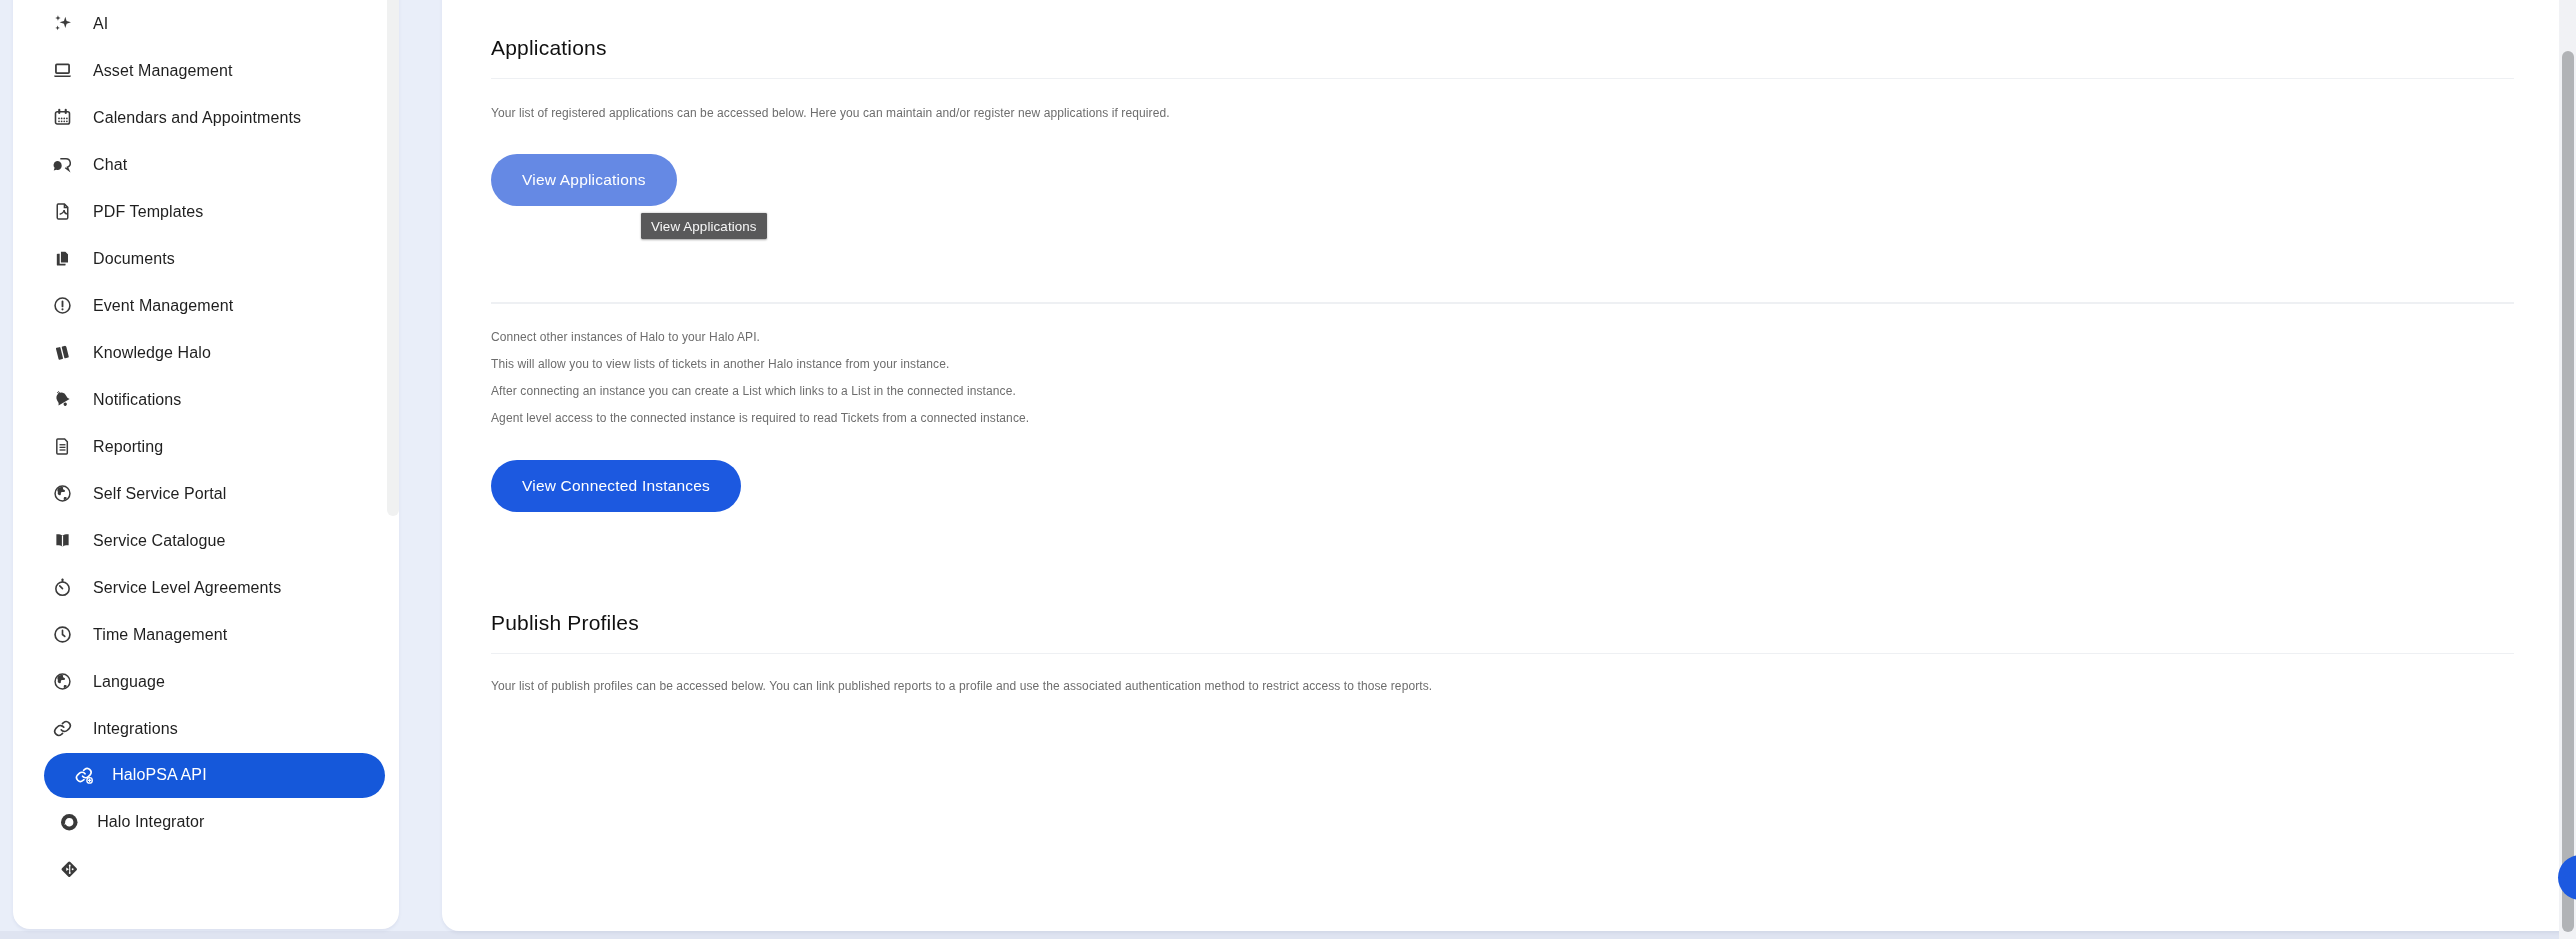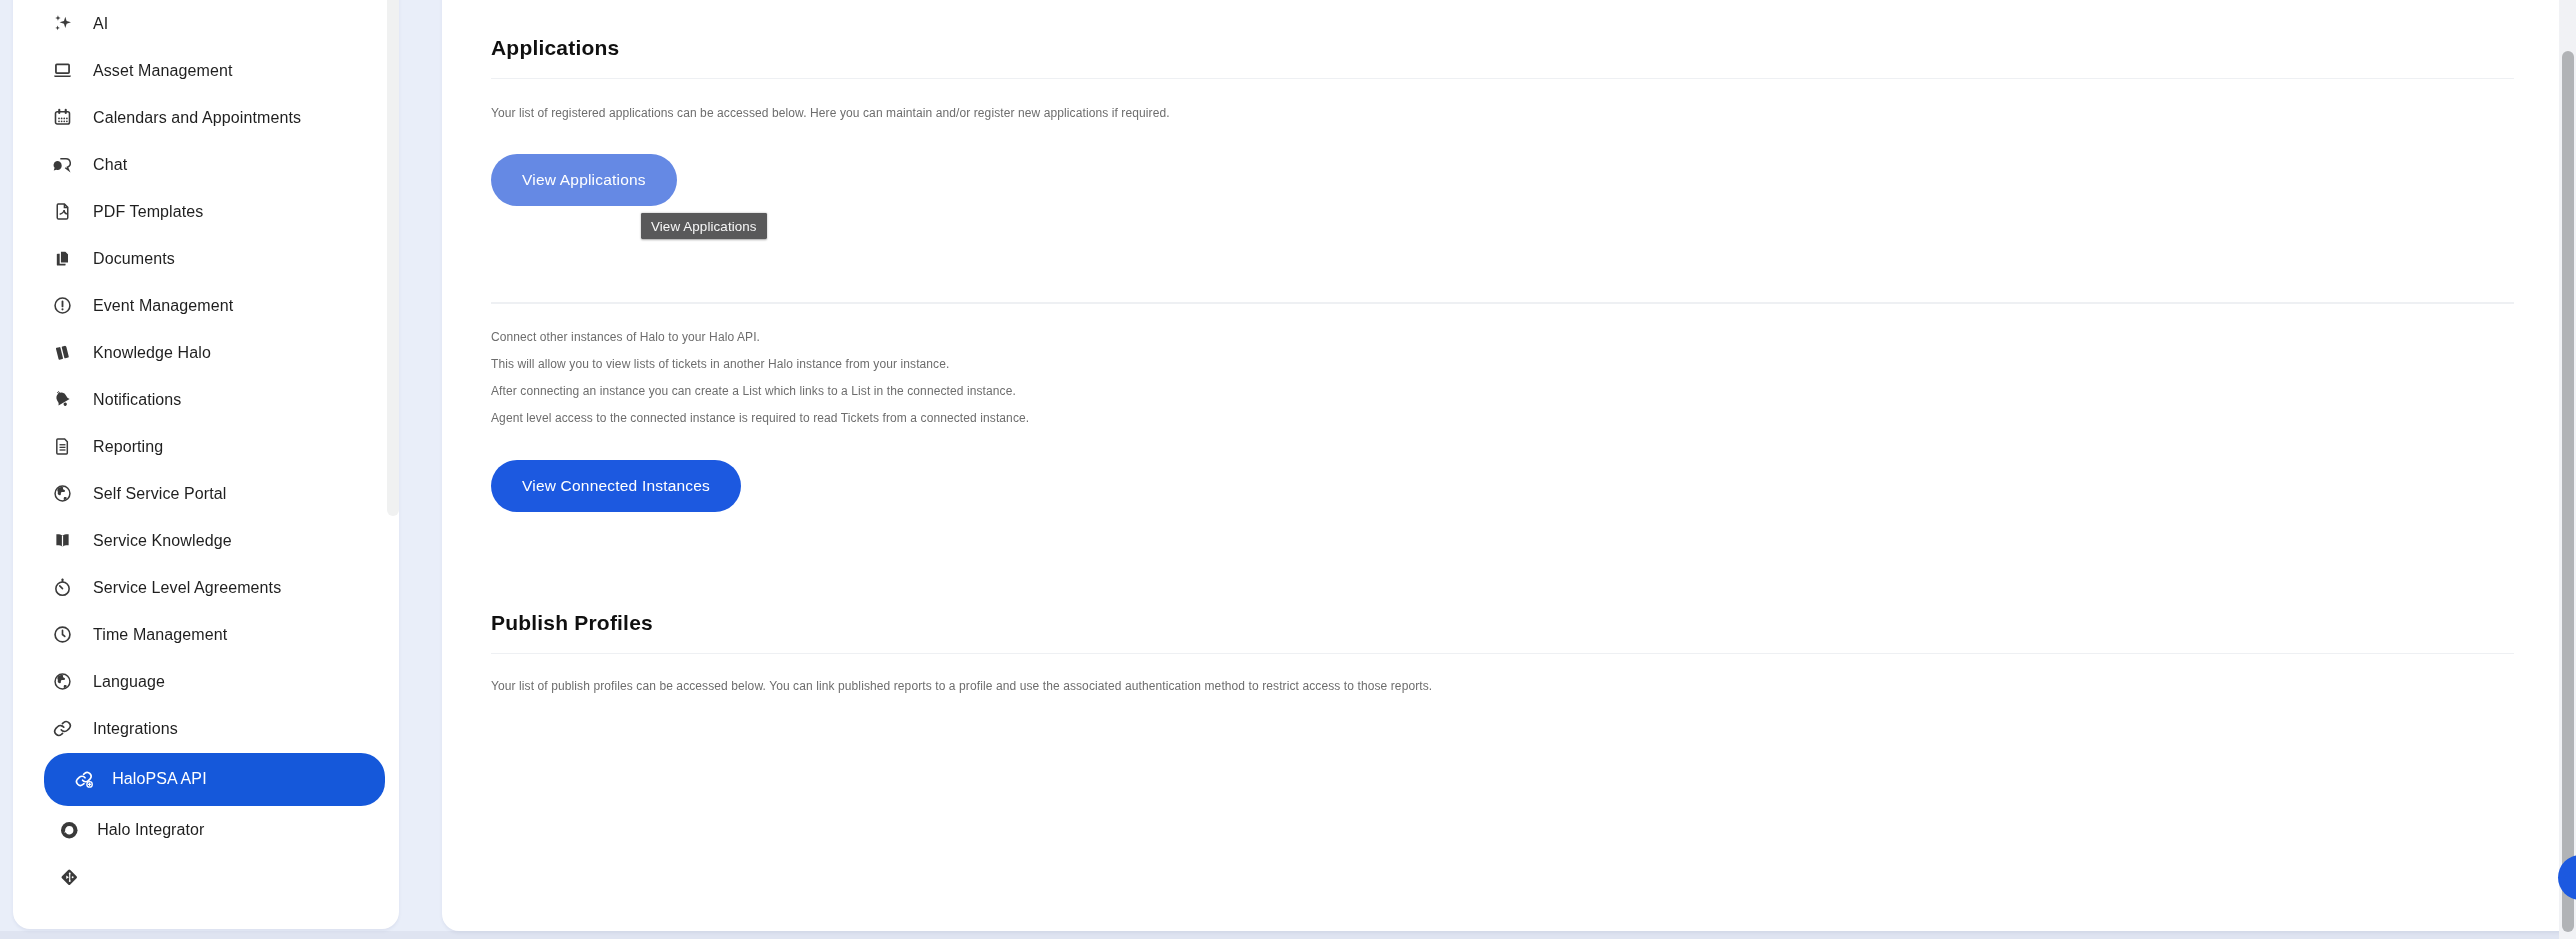--- a/index.html
+++ b/index.html
@@ -29,39 +29,39 @@
     width:25px; height:25px; flex:0 0 25px; display:flex;
     align-items:center; justify-content:center; color:var(--icon,#3a3a3a);
   }
   .srow .lbl {
     margin-left:18.3px; font-size:16px; color:var(--item-text,#1f1f1f);
     letter-spacing:0.1px; white-space:nowrap;
   }
   .srow.sub { padding-left:44px; }
   .srow.sub .lbl { margin-left:15.5px; }
   .srow.selected {
-    height:53px; margin:0.7px 14px 0.7px 31px; padding-left:28px;
+    height:45px; margin:0.7px 14px 0.7px 31px; padding-left:28px;
     background:var(--selected,#1558da); border-radius:24px;
   }
   .srow.selected .lbl { color:#fff; }
   .srow.selected .ico { color:#fff; }
   .sidebar-thumb {
     position:absolute; right:0; top:17px; width:12px; height:516px;
     background:var(--sidebar-thumb,#f0f1f1); border-radius:0 0 6.3px 6.3px;
   }
 
   
   .main-card {
     position:absolute; left:442px; top:-17px; width:2134px; height:948px;
     background:#fff; border-radius:0 0 17px 17px;
     box-shadow:0 1.4px 3.5px rgba(40,60,110,.07);
   }
   .content { padding:0 62px 0 49px; }
   .section-title {
-    font-size:21px; line-height:21px; font-weight:700;
+    font-size:21px; line-height:21px; font-weight:400;
     color:var(--heading,#101010); letter-spacing:0.2px;
   }
   .divider { height:1.4px; background:var(--divider,#eef0f3); margin-top:20px; }
   .desc { font-size:12px; color:var(--body-text,#6d6d6d); letter-spacing:0.1px; }
   .desc-line { line-height:22.5px; }
   .desc.multi .desc-line { line-height:27px; }
   .pill-btn {
     display:inline-flex; align-items:center; justify-content:center;
     height:52px; padding:0 31px; border:none; border-radius:28px;
     background:var(--accent,#1c59e0); color:#fff; font-size:15.5px;
@@ -250,21 +250,21 @@
         <span class="lbl">Self Service Portal</span>
       </div>
 
       <div class="srow">
         <span class="ico">
           <svg width="21" height="21" viewBox="0 0 24 24">
             <path d="M12 6.3C10.2 5 7.5 4.5 5 4.8v12.7c2.5-.3 5.2.2 7 1.5 1.8-1.3 4.5-1.8 7-1.5V4.8c-2.5-.3-5.2.2-7 1.5z" fill="currentColor"></path>
             <line x1="12" y1="6.3" x2="12" y2="19" stroke="#fff" stroke-width="1.4"></line>
           </svg>
         </span>
-        <span class="lbl">Service Knowledge</span>
+        <span class="lbl">Service Catalogue</span>
       </div>
 
       <div class="srow">
         <span class="ico">
           <svg width="21" height="21" viewBox="0 0 24 24" fill="none" stroke="currentColor" stroke-width="1.8">
             <circle cx="12" cy="13.3" r="7.6"></circle>
             <line x1="12" y1="13.3" x2="8.9" y2="10.2" stroke-linecap="round"></line>
             <line x1="12" y1="2.9" x2="12" y2="5" stroke-width="2.2" stroke-linecap="round"></line>
             <circle cx="12" cy="2.9" r="1" fill="currentColor" stroke="none"></circle>
           </svg>

